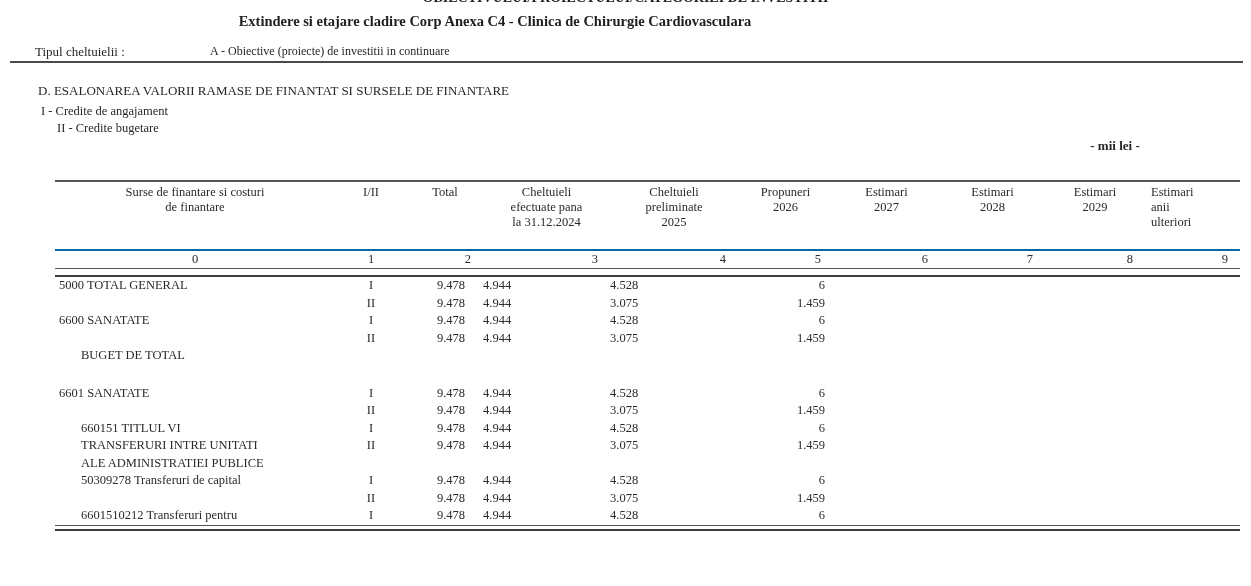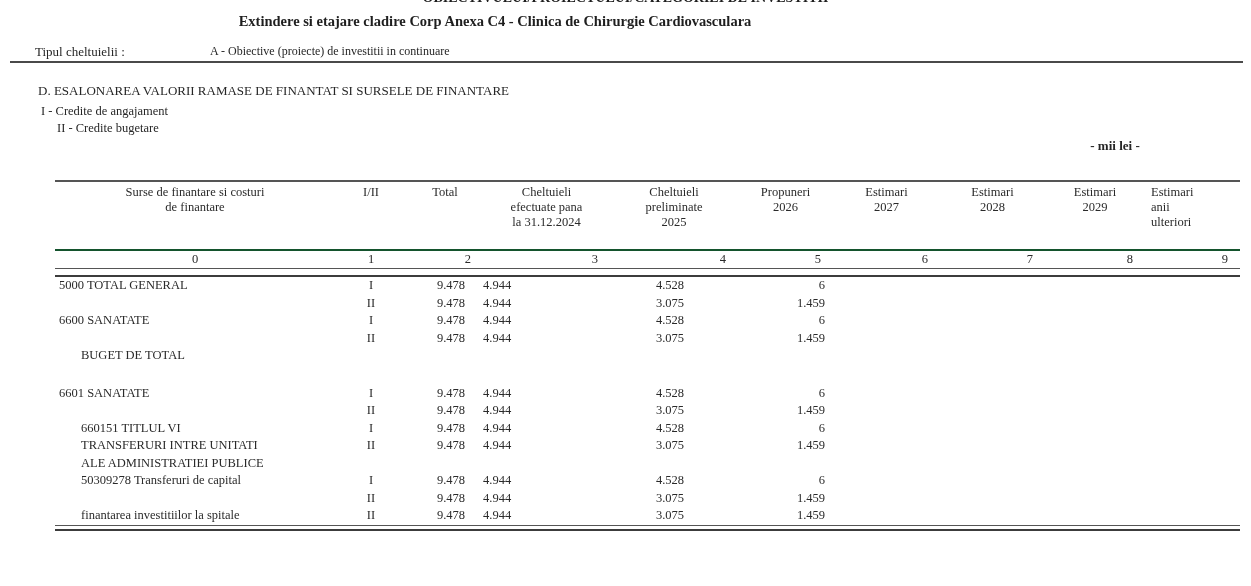--- a/index.html
+++ b/index.html
@@ -28,38 +28,38 @@
 
   table.budget{
     position:absolute;top:180px;left:55px;width:1185px;
     border-collapse:collapse;table-layout:fixed;
     font-size:12.5px;color:#2a2a2a;
     border-top:2px solid #555;
   }
   .budget th{
     font-weight:normal;vertical-align:top;text-align:center;
     white-space:pre-line;line-height:15px;padding:3px 0 2px 0;
-    height:62px;border-bottom:2px solid #14532d;
+    height:62px;border-bottom:2px solid #0369a1;
   }
   .budget th.h9{text-align:left;padding-left:6px;}
   .budget tr.num-row td{
     height:17px;line-height:17px;padding:0 12px 0 0;text-align:right;
     border-bottom:1.5px solid #555;font-size:12.5px;
   }
   .budget tr.num-row td.n0, .budget tr.num-row td.n1{text-align:center;padding:0;}
   .budget tr.heavy-rule td{height:6px;border-bottom:2.5px solid #3c3c3c;padding:0;}
   .budget tbody td{
     height:17.5px;line-height:17.5px;padding:0;white-space:nowrap;overflow:hidden;
   }
   .budget tbody td.c0{text-align:left;padding-left:4px;}
   .budget tbody td.c0.ind{padding-left:26px;}
   .budget tbody td.c1{text-align:center;}
   .budget tbody td.c2{text-align:right;padding-right:18px;}
   .budget tbody td.c3{text-align:left;padding-right:8px;}
-  .budget tbody td.c4{text-align:center;padding-right:8px;}
+  .budget tbody td.c4{text-align:left;padding-right:8px;}
   .budget tbody td.c5{text-align:right;padding-right:8px;}
   .budget tbody td.c6,.budget tbody td.c7,.budget tbody td.c8,.budget tbody td.c9{text-align:right;padding-right:14px;}
   .budget tbody tr.spacer-row td{height:20px;}
   .budget tbody tr:last-child td{border-bottom:1px solid #555;}
   .budget tfoot td{height:3px;padding:0;border-bottom:2.5px solid #3c3c3c;}
 </style>
 </head>
 <body>
 
 <div class="abs doc-title1">OBIECTIVULUI/PROIECTULUI/CATEGORIEI DE INVESTITII</div>
@@ -269,26 +269,26 @@
         <td class="c2">9.478</td>
         <td class="c3">4.944</td>
         <td class="c4">3.075</td>
         <td class="c5">1.459</td>
         <td class="c6"></td>
         <td class="c7"></td>
         <td class="c8"></td>
         <td class="c9"></td>
       </tr>
       <tr>
-        <td class="c0 ind">finantarea investitiilor la spitale</td>
-        <td class="c1">II</td>
-        <td class="c2">9.478</td>
-        <td class="c3">4.944</td>
-        <td class="c4">3.075</td>
-        <td class="c5">1.459</td>
+        <td class="c0 ind">6601510212   Transferuri pentru</td>
+        <td class="c1">I</td>
+        <td class="c2">9.478</td>
+        <td class="c3">4.944</td>
+        <td class="c4">4.528</td>
+        <td class="c5">6</td>
         <td class="c6"></td>
         <td class="c7"></td>
         <td class="c8"></td>
         <td class="c9"></td>
       </tr>
     </tbody>
   <tfoot>
     <tr>
         <td colspan="10"></td>
       </tr>

